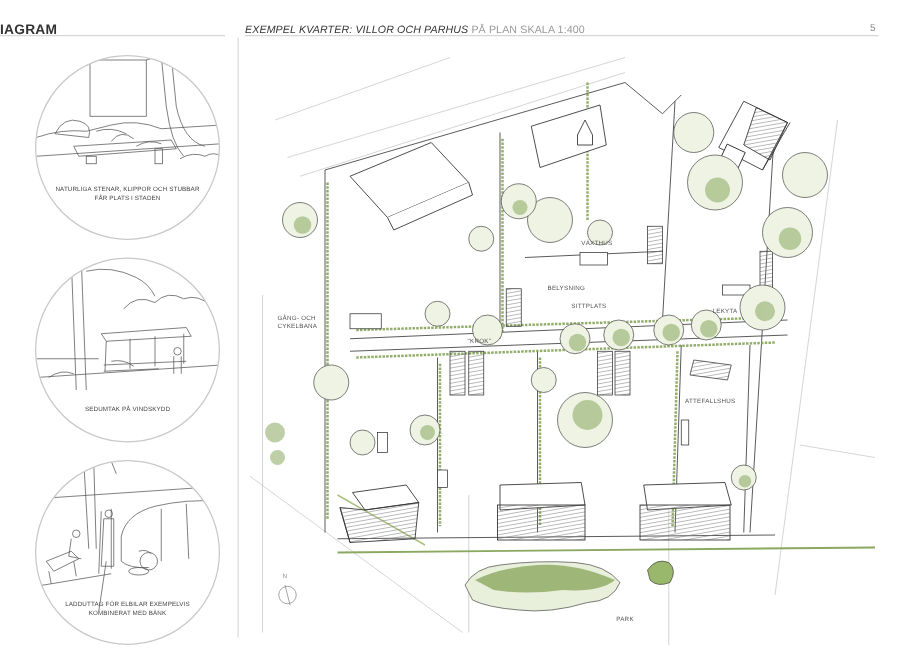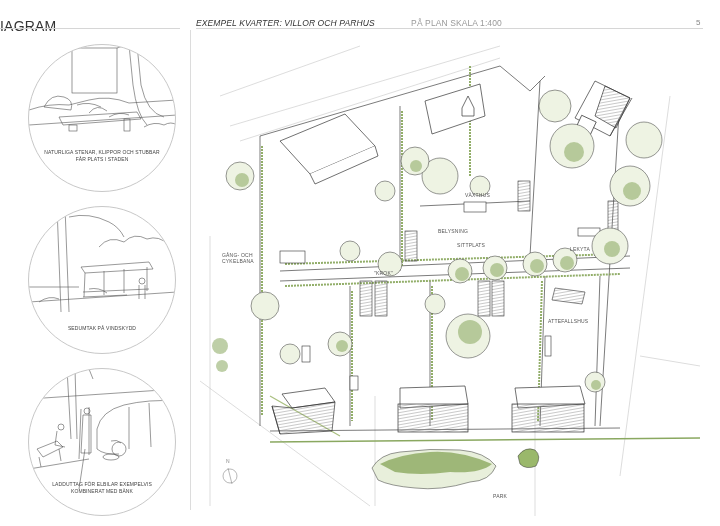--- a/index.html
+++ b/index.html
@@ -1,22 +1,22 @@
 <!DOCTYPE html>
 <html><head>
 <meta charset="utf-8">
 <style>
   * { margin:0; padding:0; box-sizing:border-box; }
   html, body { width:720px; height:526px; background:#ffffff; overflow:hidden; }
   body { position:relative; font-family:"Liberation Sans", sans-serif; color:#333; }
 
-  .hdr-left { position:absolute; left:0; top:18px; font-size:14px; letter-spacing:0.2px; color:#333; }
+  .hdr-left { position:absolute; left:0; top:18px; font-size:11px; letter-spacing:0.2px; color:#333;font-weight:bold; }
   .hdr-title { position:absolute; left:196px; top:18px; font-size:8.5px; letter-spacing:0.1px; white-space:nowrap; }
   .hdr-title .main { color:#333;font-style:italic; }
-  .hdr-title .sub { color:#999;padding-left:34px; }
+  .hdr-title .sub { color:#999; }
   .hdr-page { position:absolute; left:696px; top:18px; font-size:8px; color:#888; }
   .rule-left { position:absolute; left:0; top:28px; width:180px; height:1px; background:#d6d6d6; }
   .rule-right { position:absolute; left:196px; top:28px; width:507px; height:1px; background:#d6d6d6; }
   .vdivider { position:absolute; left:190px; top:30px; width:1px; height:480px; background:#dcdcdc; }
 
   .vignette { position:absolute; width:148px; height:148px; border-radius:50%; border:1px solid #c8c8c8; overflow:hidden; background:#fff; }
   .vignette svg { position:absolute; left:0; top:0; }
   .caption { position:absolute; left:10px; width:126px; text-align:center; font-size:5px; line-height:6.5px; color:#444; letter-spacing:0.1px; }
 
   .plan { position:absolute; left:200px; top:36px; width:510px; height:480px; }

